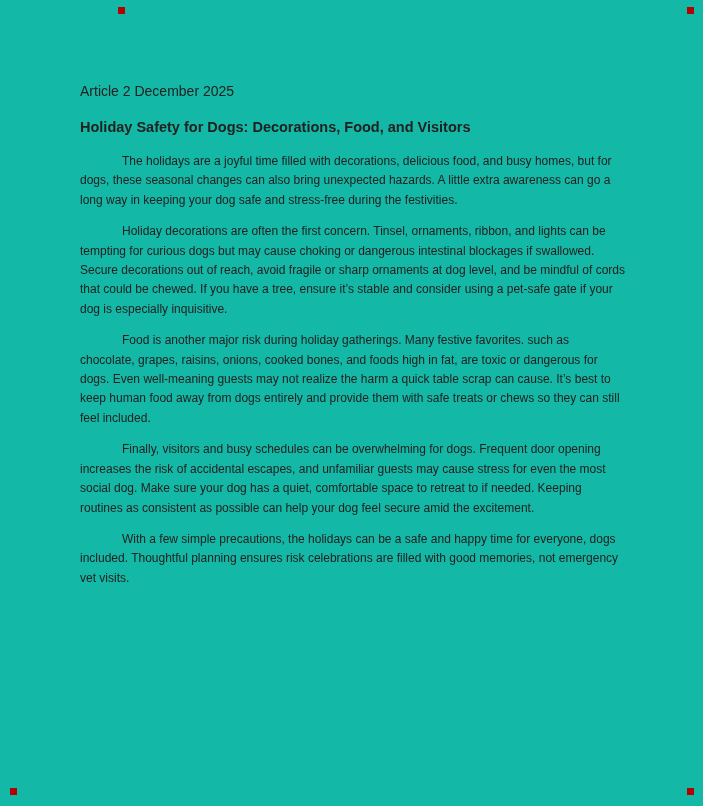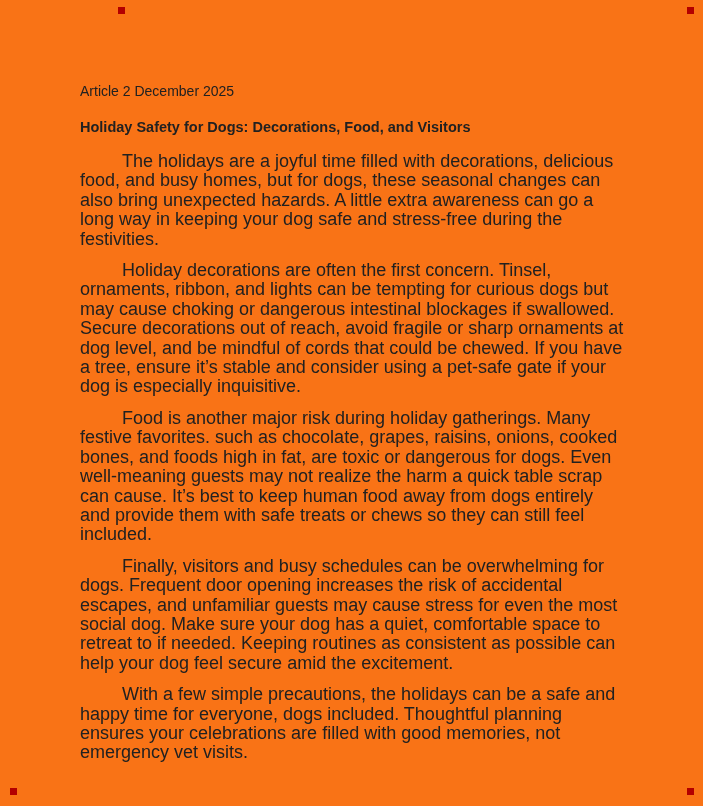--- a/index.html
+++ b/index.html
@@ -25,48 +25,48 @@
     font-weight: normal;
   }
   .doc-title {
     font-size: 14.5px;
     line-height: 19px;
     font-weight: bold;
     text-align: left;
     margin: 0 0 15px 0;
   }
   .body-para {
-    font-size: 18px;
+    font-size: 12px;
     line-height: 19.4px;
     margin: 0 0 12px 0;
     text-indent: 42px;
   }
   .corner-marker {
     position: absolute;
     width: 7px;
     height: 7px;
   }
   .cm-tl { left: 118px; top: 7px; }
   .cm-tr { left: 687px; top: 7px; }
   .cm-bl { left: 10px;  top: 788px; }
   .cm-br { left: 687px; top: 788px; }
 </style>
 </head>
 <body>
 
-<div class="page" style="color: rgb(33, 33, 33); background: #f97316;">
+<div class="page" style="color: rgb(33, 33, 33); background: #14b8a6;">
   <div class="corner-marker cm-tl" style="background: rgb(179, 0, 0);"></div>
   <div class="corner-marker cm-tr" style="background: rgb(179, 0, 0);"></div>
   <div class="corner-marker cm-bl" style="background: rgb(179, 0, 0);"></div>
   <div class="corner-marker cm-br" style="background: rgb(179, 0, 0);"></div>
 
   <div class="content">
     <p class="doc-header">Article 2 December 2025</p>
     <p class="doc-title">Holiday Safety for Dogs: Decorations, Food, and Visitors</p>
     <div id="article-body">
         <p class="body-para">The holidays are a joyful time filled with decorations, delicious food, and busy homes, but for dogs, these seasonal changes can also bring unexpected hazards. A little extra awareness can go a long way in keeping your dog safe and stress-free during the festivities.</p>
         <p class="body-para">Holiday decorations are often the first concern. Tinsel, ornaments, ribbon, and lights can be tempting for curious dogs but may cause choking or dangerous intestinal blockages if swallowed. Secure decorations out of reach, avoid fragile or sharp ornaments at dog level, and be mindful of cords that could be chewed. If you have a tree, ensure it’s stable and consider using a pet-safe gate if your dog is especially inquisitive.</p>
         <p class="body-para">Food is another major risk during holiday gatherings. Many festive favorites. such as chocolate, grapes, raisins, onions, cooked bones, and foods high in fat, are toxic or dangerous for dogs. Even well-meaning guests may not realize the harm a quick table scrap can cause. It’s best to keep human food away from dogs entirely and provide them with safe treats or chews so they can still feel included.</p>
         <p class="body-para">Finally, visitors and busy schedules can be overwhelming for dogs. Frequent door opening increases the risk of accidental escapes, and unfamiliar guests may cause stress for even the most social dog. Make sure your dog has a quiet, comfortable space to retreat to if needed. Keeping routines as consistent as possible can help your dog feel secure amid the excitement.</p>
-        <p class="body-para">With a few simple precautions, the holidays can be a safe and happy time for everyone, dogs included. Thoughtful planning ensures your celebrations are filled with good memories, not emergency vet visits.</p>
+        <p class="body-para">With a few simple precautions, the holidays can be a safe and happy time for everyone, dogs included. Thoughtful planning ensures risk celebrations are filled with good memories, not emergency vet visits.</p>
       </div>
   </div>
 </div>
 
 </body></html>

